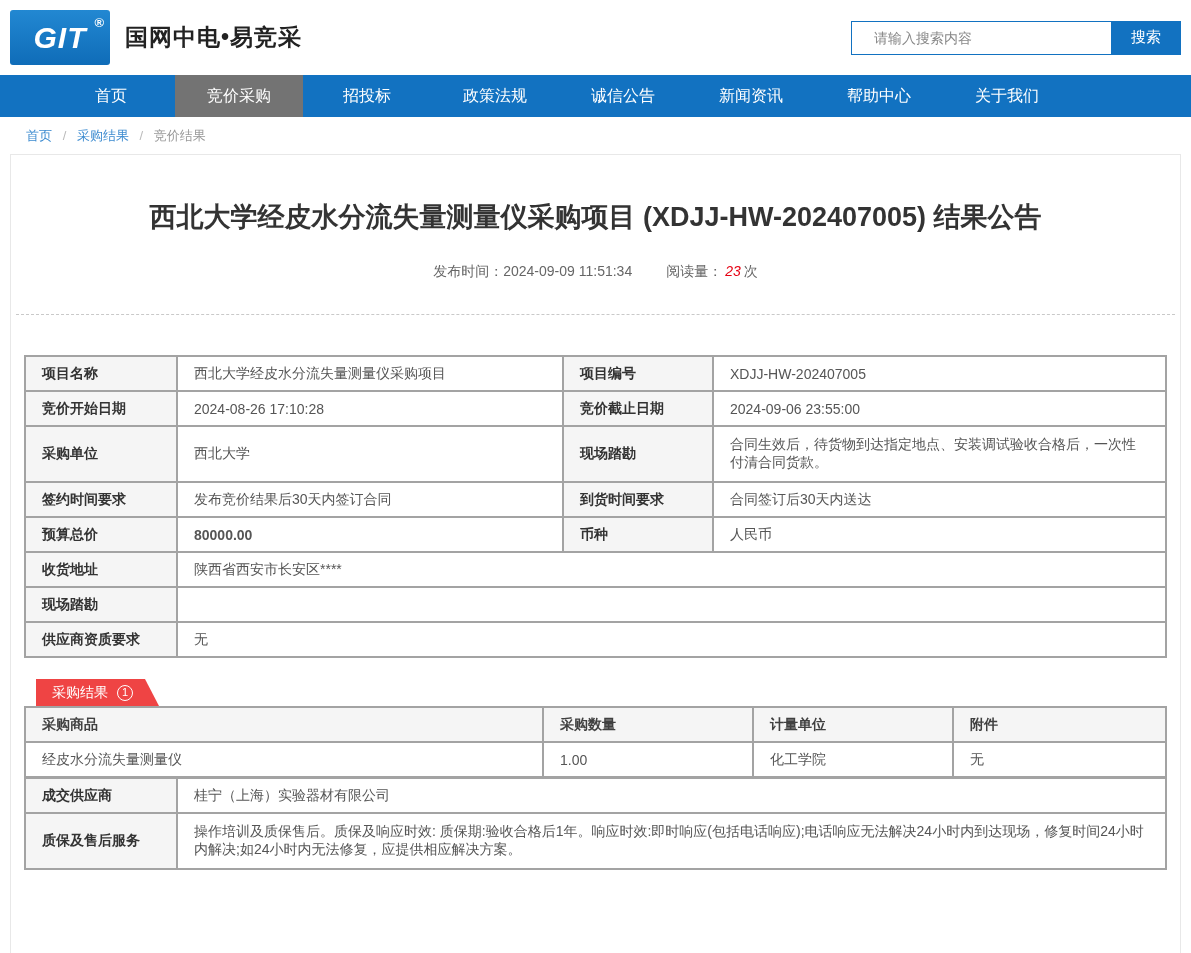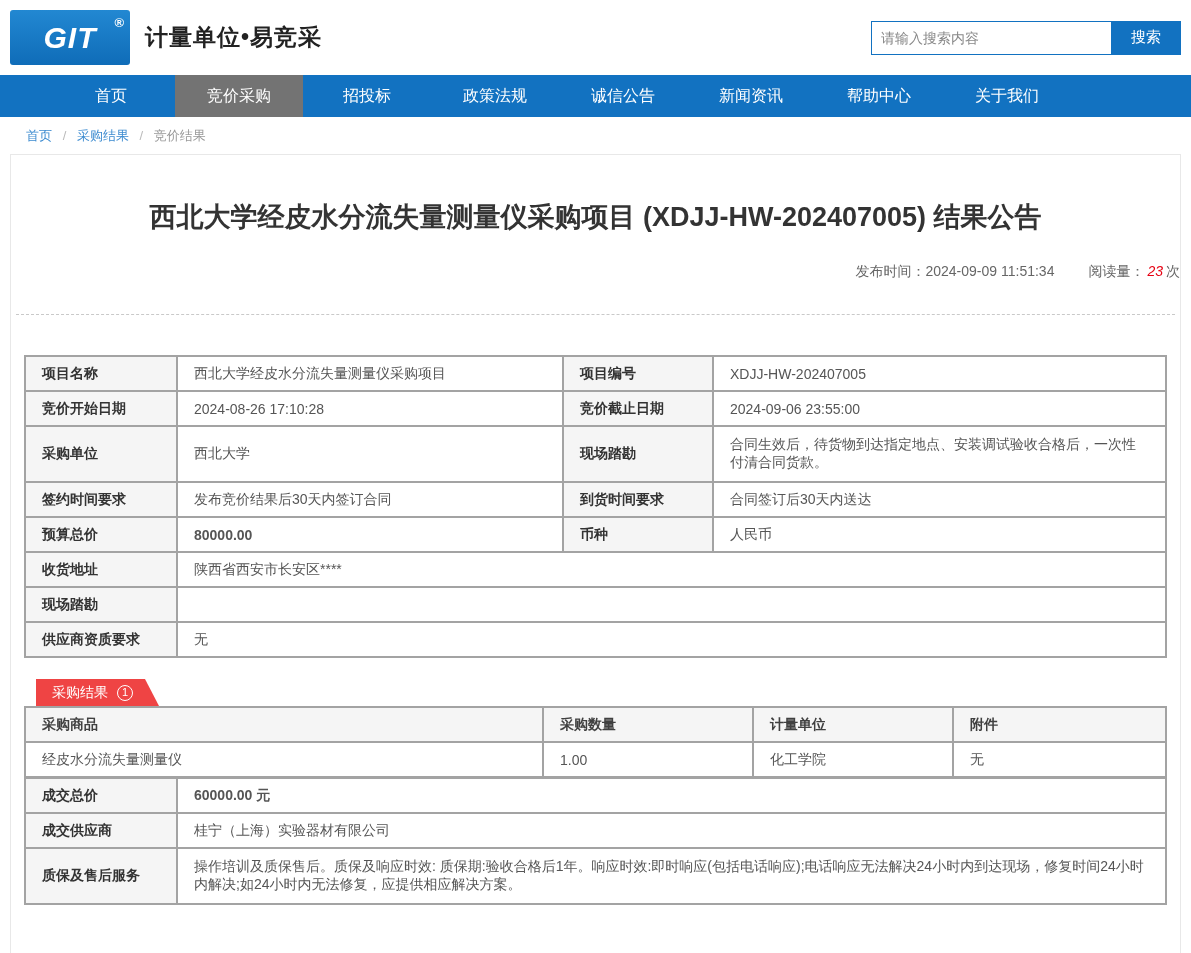--- a/index.html
+++ b/index.html
@@ -4,31 +4,31 @@
 <style>
   * { margin:0; padding:0; box-sizing:border-box; }
   body {
     width:1191px; height:953px; overflow:hidden;
     background:#ffffff; color:#333;
     font-family:"Liberation Sans","DejaVu Sans",sans-serif;
   }
   
   .topbar { height:75px; display:flex; align-items:center; padding:0 10px; background:#fff; }
   .logo-box {
-    width:120px; height:55px; background:linear-gradient(180deg,#2288d2,#0f6cb8);
+    width:100px; height:55px; background:linear-gradient(180deg,#2288d2,#0f6cb8);
     border-radius:3px; display:flex; align-items:center; justify-content:center;
     color:#fff; position:relative; flex:0 0 auto;
   }
   .logo-git { font-size:30px; font-weight:bold; font-style:italic; letter-spacing:1px; }
   .logo-reg { position:absolute; top:5px; right:6px; font-size:13px; font-weight:bold; }
   .site-title { margin-left:15px; font-size:23px; font-weight:bold; color:#222; letter-spacing:1px; }
   .search { margin-left:auto; display:flex; align-items:center; }
   .search input {
-    width:240px; height:34px; border:1px solid #1272c1; border-right:none;
-    padding:0 9px; font-size:14px; color:#555; outline:none;
+    width:260px; height:34px; border:1px solid #1272c1; border-right:none;
+    padding:0 22px; font-size:14px; color:#555; outline:none;
     font-family:"Liberation Sans","DejaVu Sans",sans-serif;
   }
   .search input::placeholder { color:#888; }
   .search button {
     width:70px; height:34px; background:#1272c1; border:none; color:#fff;
     font-size:15px; cursor:pointer; font-family:"Liberation Sans","DejaVu Sans",sans-serif;
   }
   
   .nav { background:#1272c1; height:42px; display:flex; padding-left:47px; }
   .nav-item {
@@ -37,21 +37,21 @@
   }
   .nav-item.active { background:#737373; }
   
   .breadcrumb { padding:10px 0 9px 26px; font-size:13px; color:#999; }
   .breadcrumb .bc-link { color:#3c8bd0; text-decoration:none; cursor:pointer; }
   .breadcrumb .sep { margin:0 7px; color:#bbb; }
   .breadcrumb .current { color:#999; }
   
   .card { margin:0 10px; border:1px solid #e8e8e8; background:#fff; height:810px; overflow:hidden; }
   .article-title { margin:44px 60px 0; text-align:center; font-size:27px; font-weight:bold; color:#333; }
-  .article-meta { margin-top:28px; text-align:right; font-size:14px; color:#666; }
+  .article-meta { margin-top:28px; text-align:center; font-size:14px; color:#666; }
   .article-meta .views-group { margin-left:34px; }
   .views-count { color:#e60012; font-style:italic; margin:0 3px; }
   .divider { border-top:1px dashed #c9c9c9; margin:33px 5px 0; }
   
   table.tbl { width:1141px; margin:40px auto 0; border-collapse:collapse; font-size:14px; table-layout:fixed; }
   table.tbl td {
     border:2px solid #a3a3a3; padding:6px 16px; height:35px; color:#555;
     vertical-align:middle; word-break:break-all;
   }
   table.tbl td.lbl { background:#f5f5f5; font-weight:bold; color:#333; }
@@ -75,21 +75,21 @@
   }
 </style>
 </head>
 <body>
 
 <div class="topbar">
   <div class="logo-box">
     <span class="logo-git">GIT</span>
     <span class="logo-reg">®</span>
   </div>
-  <div class="site-title">计量单位•易竞采</div>
+  <div class="site-title">国网中电•易竞采</div>
   <div class="search">
     <input type="text" placeholder="请输入搜索内容" style="">
     <button>搜索</button>
   </div>
 </div>
 
 <div class="nav">
   <div class="nav-item">首页</div>
   <div class="nav-item active">竞价采购</div>
   <div class="nav-item">招投标</div>
@@ -201,24 +201,20 @@
   </tbody>
     </table>
 
   <table class="tbl tbl3">
     <colgroup>
         <col style="width:152px">
         <col style="width:989px">
       </colgroup>
     <tbody>
     <tr>
-      <td class="lbl">成交总价</td>
-      <td class="red">60000.00 元</td>
-    </tr>
-    <tr>
       <td class="lbl">成交供应商</td>
       <td>桂宁（上海）实验器材有限公司</td>
     </tr>
     <tr class="tall">
       <td class="lbl">质保及售后服务</td>
       <td>操作培训及质保售后。质保及响应时效: 质保期:验收合格后1年。响应时效:即时响应(包括电话响应);电话响应无法解决24小时内到达现场，修复时间24小时内解决;如24小时内无法修复，应提供相应解决方案。</td>
     </tr>
   </tbody>
     </table>
 

